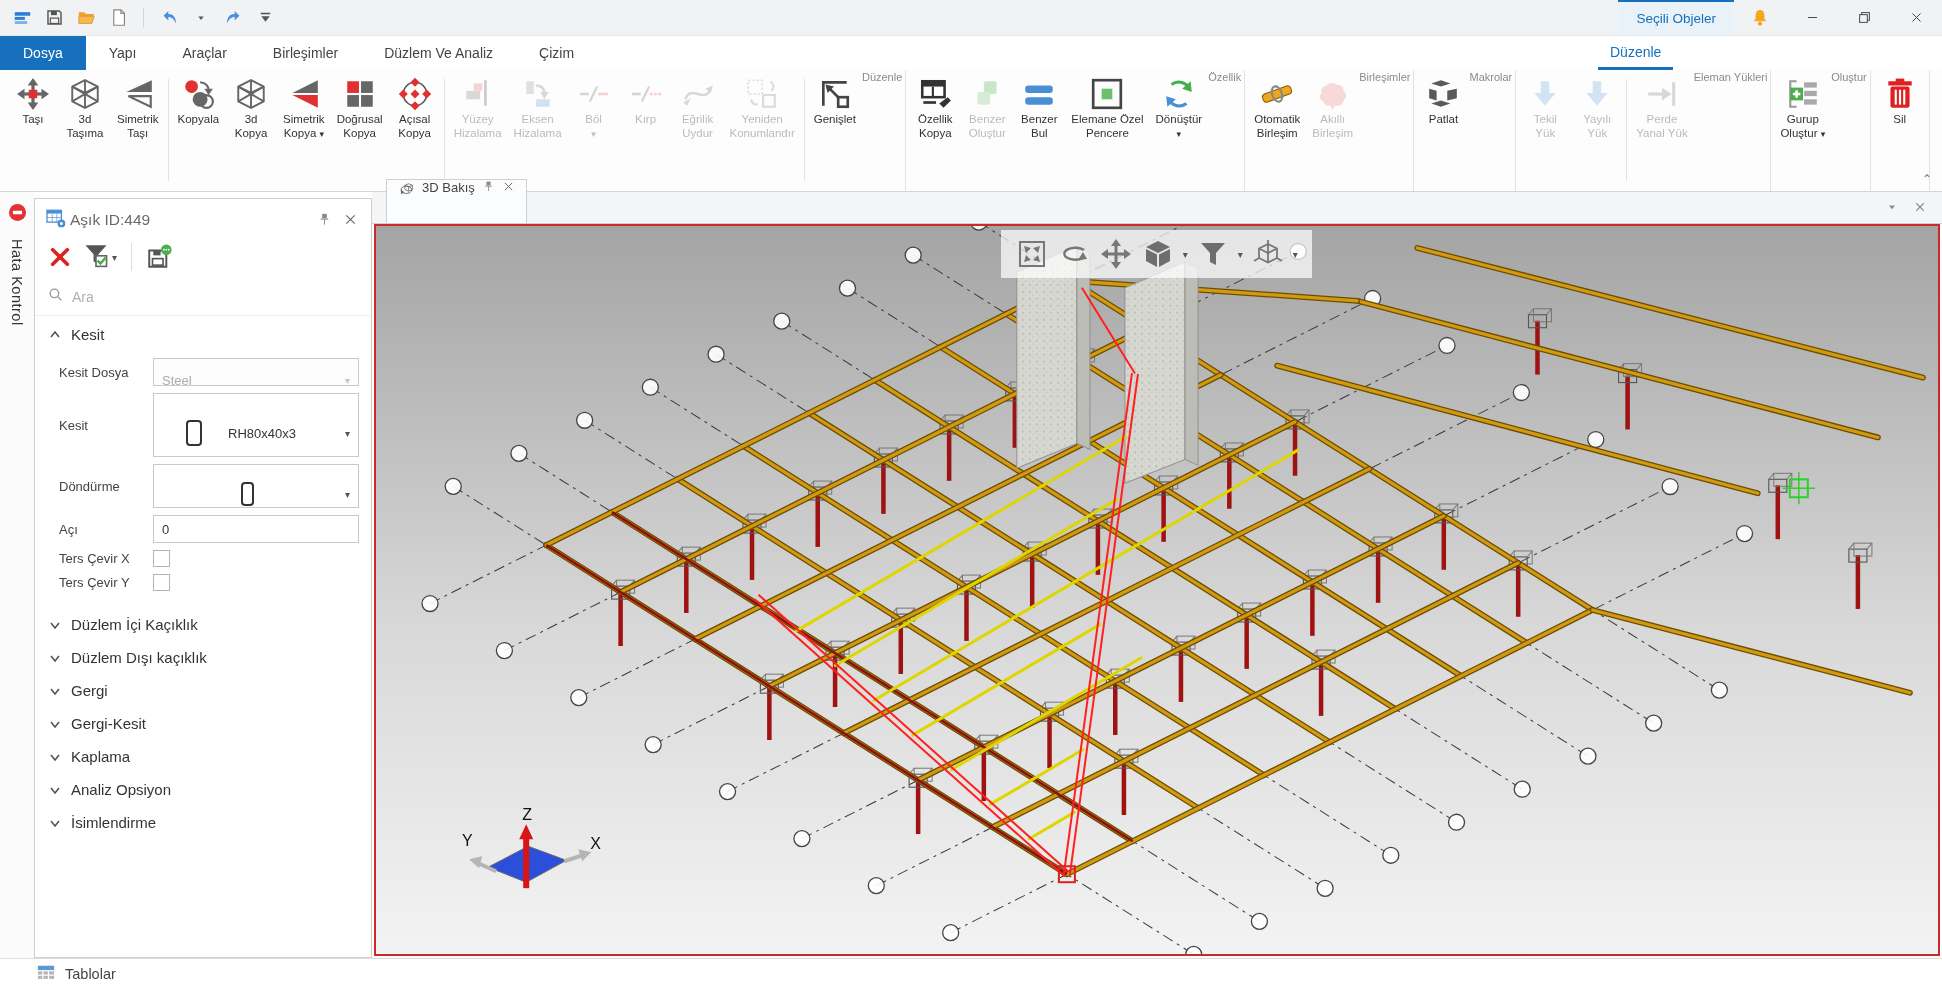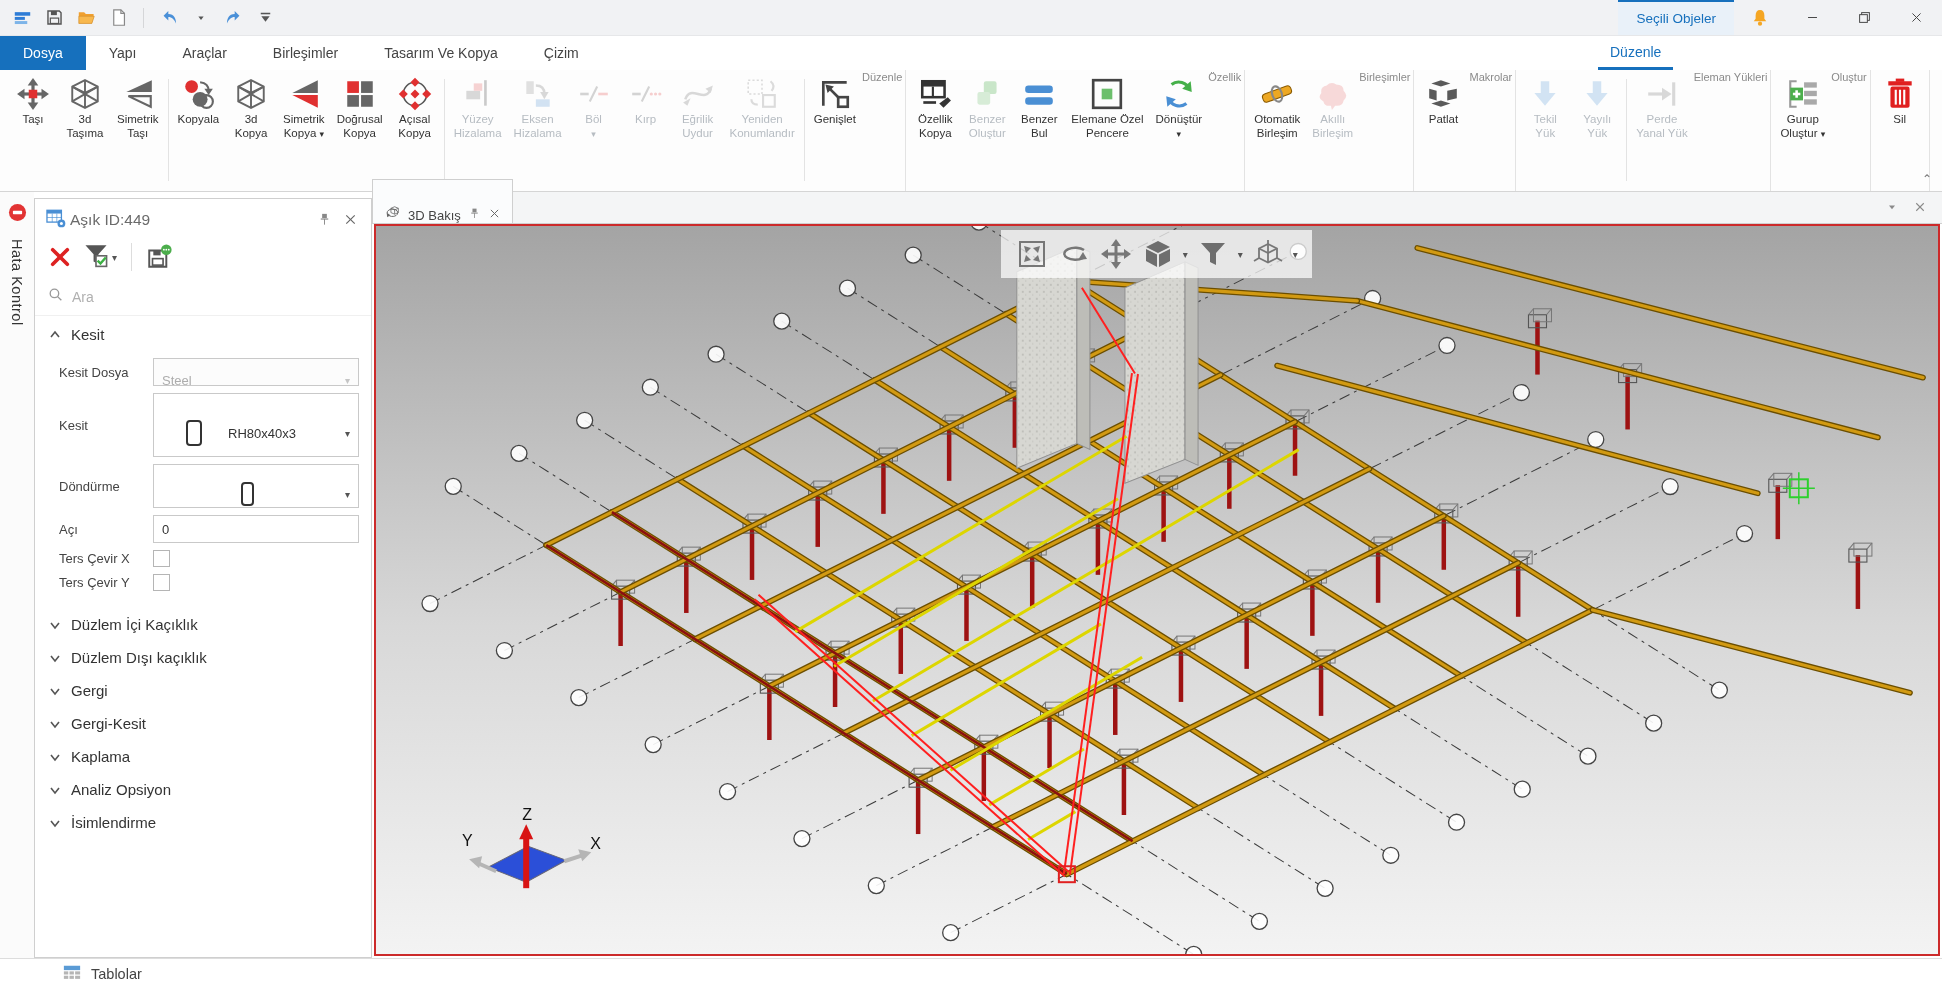--- a/index.html
+++ b/index.html
@@ -77,34 +77,34 @@
 .h28{height:28px}.h50{height:64px}.h44{height:44px}
 .secticon{width:16px;height:26px;border:2px solid #333;border-radius:4px;margin:0 26px 0 24px}
 .secticon.v{width:13px;height:24px;margin:0 auto}
 .sel.center{justify-content:center}
 .txt{width:100%;height:28px;border:1px solid #c9c9c9;font-size:13px;color:#333;padding:0 8px;outline:none;font-family:"Liberation Sans",sans-serif}
 .cb{width:17px;height:17px;border:1px solid #b5b5b5;background:#fff;cursor:pointer}
 
 
 .docarea{flex:1;position:relative}
 .doctabs{height:32px;display:flex;align-items:flex-end;background:#f4f5f6;border-bottom:1px solid #d0d0d0;padding-top:4px}
-.dtab{height:44px;display:flex;align-items:flex-end;gap:7px;padding:0 11px;background:#fbfcfd;border:1px solid #cfcfcf;border-bottom:none;margin-left:0;font-size:13px;color:#444;cursor:pointer}
+.dtab{height:44px;display:flex;align-items:flex-start;gap:7px;padding:0 11px;background:#fbfcfd;border:1px solid #cfcfcf;border-bottom:none;margin-left:14px;font-size:13px;color:#444;cursor:pointer}
 .dtab svg{width:17px;height:17px}
 .dtab .ic2 svg{width:13px;height:13px}
 .dtabs-right{margin-left:auto;display:flex;align-items:center;gap:16px;padding:0 16px 6px 0;color:#888}
 .dtabs-right svg{width:12px;height:12px}
 .viewport{position:absolute;top:32px;left:2px;right:2px;bottom:2px;border:2px solid #cc2a2a;background:#ddd;overflow:hidden}
 .scene{position:absolute;left:0;top:0;width:100%;height:100%}
 .vtoolbar{position:absolute;top:4px;left:40%;display:flex;align-items:center;gap:4px;background:rgba(255,255,255,.72);padding:4px 12px}
 .vtbtn{width:38px;height:40px;display:flex;align-items:center;justify-content:center;cursor:pointer}
 .vtbtn svg{width:32px;height:32px}
 .vtdd{font-size:10px;color:#555;margin:0 2px;cursor:pointer}
 
 
-.bottombar{position:absolute;left:0;right:0;bottom:0;height:30px;border-top:1px solid #ddd;display:flex;align-items:center;padding-left:62px;gap:9px;font-size:14.5px;color:#444;background:#fff}
+.bottombar{position:absolute;left:0;right:0;bottom:0;height:30px;border-top:1px solid #ddd;display:flex;align-items:center;padding-left:36px;gap:9px;font-size:14.5px;color:#444;background:#fff}
 .bottombar svg{width:20px;height:20px}
 .bbitem{display:flex;align-items:center;gap:9px;cursor:pointer}
 </style>
 </head>
 <body>
 
 <div class="app">
 
   <div class="titlebar">
     <div class="qat">
@@ -186,21 +186,21 @@
         </div>
     </div>
   </div>
 
   <div class="tabrow">
     <div id="tabs-host" style="display:flex">
         <div class="rtab active">Dosya</div>
         <div class="rtab">Yapı</div>
         <div class="rtab">Araçlar</div>
         <div class="rtab">Birleşimler</div>
-        <div class="rtab">Tasarım Ve Kopya</div>
+        <div class="rtab">Düzlem Ve Analiz</div>
         <div class="rtab">Çizim</div>
       </div>
     <div class="ctx-tab">Düzenle</div>
   </div>
 
   <div class="ribbon">
     <div id="ribbon-host" style="display:flex">
         <div class="rgroup">
           <div class="ritems">
             <div class="rbtn">

